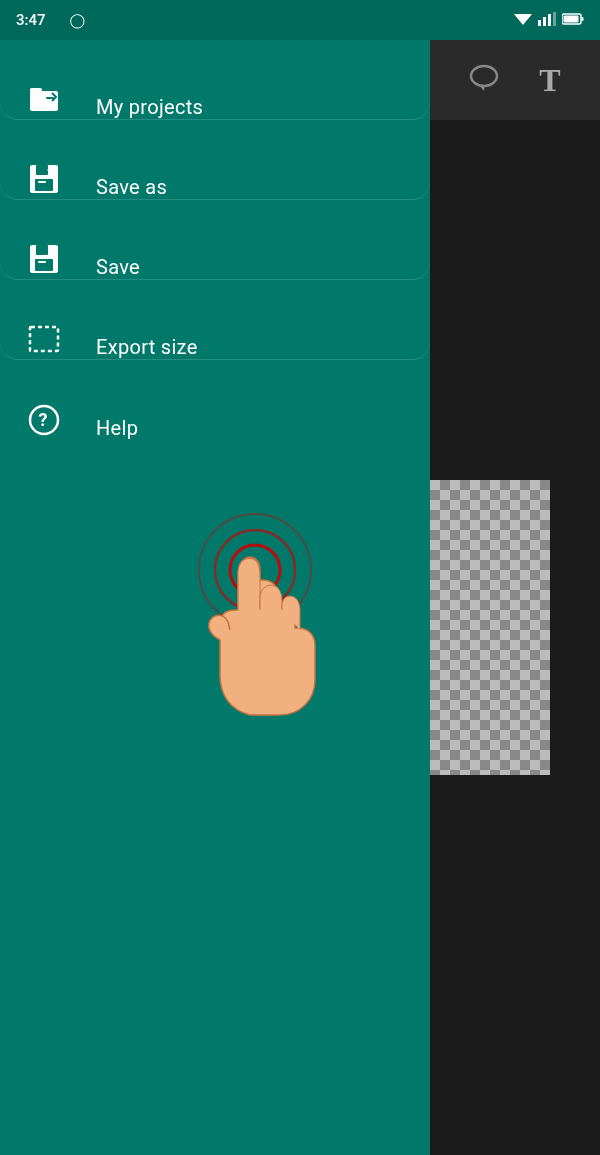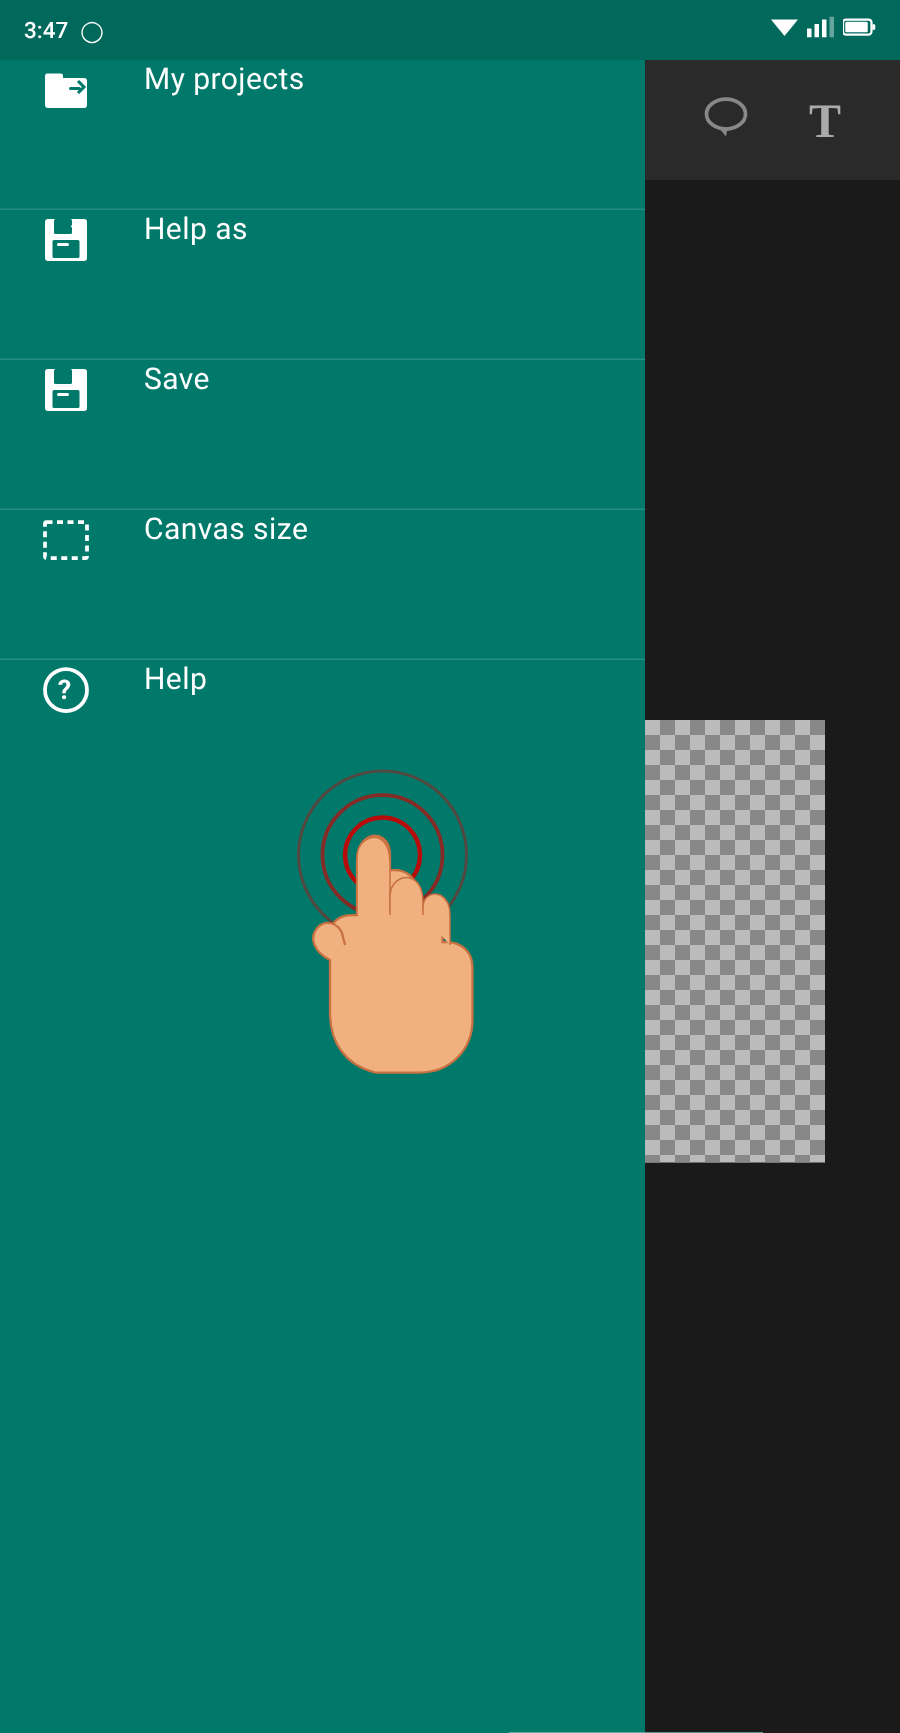--- a/index.html
+++ b/index.html
@@ -22,21 +22,21 @@
       justify-content: space-between;
       padding: 0 16px;
       position: absolute;
       top: 0;
       left: 0;
       z-index: 10;
     }
     .status-bar-left {
       display: flex;
       align-items: center;
-      gap: 8px;
+      gap: 24px;
     }
     .status-time {
       color: white;
       font-size: 15px;
       font-weight: 500;
     }
     .status-bar-right {
       display: flex;
       align-items: center;
       gap: 6px;
@@ -108,26 +108,27 @@
       top: 40px;
       left: 0;
       width: 430px;
       height: 1115px;
       background: #00796b;
       z-index: 5;
     }
 
     .menu-item {
       display: flex;
-      align-items: flex-start;
+      align-items: flex-end;
       padding: 0 24px;
-      height: 100px;
+      height: 80px;
       cursor: pointer;
       color: white;
       transition: background 0.1s;
+      border-radius: 18px;
     }
 
     .menu-item-divider {
       border-bottom: 1px solid rgba(255,255,255,0.15);
     }
 
     .menu-icon {
       width: 40px;
       height: 40px;
       margin-right: 32px;
@@ -237,21 +238,21 @@
         <rect x="2" y="2" width="28" height="28" rx="2"></rect>
         <rect x="8" y="2" width="12" height="10" rx="1" fill="#00796b"></rect>
         <rect x="7" y="16" width="18" height="12" rx="1" fill="#00796b"></rect>
         <rect x="10" y="18" width="8" height="2" rx="1" fill="white"></rect>
 
         <line x1="22" y1="4" x2="28" y2="10" stroke="white" stroke-width="2.5"></line>
         <line x1="20" y1="6" x2="26" y2="12" stroke="white" stroke-width="2.5"></line>
         <polygon points="20,6 22,4 30,2" fill="white"></polygon>
       </svg>
     </div>
-    <span class="menu-label">Help as</span>
+    <span class="menu-label">Save as</span>
   </div>
 
   <div class="menu-item menu-item-divider">
     <div class="menu-icon">
       <svg viewBox="0 0 32 32">
         <rect x="2" y="2" width="28" height="28" rx="2"></rect>
         <rect x="8" y="2" width="12" height="10" rx="1" fill="#00796b"></rect>
         <rect x="7" y="16" width="18" height="12" rx="1" fill="#00796b"></rect>
         <rect x="10" y="18" width="8" height="2" rx="1" fill="white"></rect>
       </svg>
@@ -261,21 +262,21 @@
 
 
 
   <div class="menu-item menu-item-divider">
     <div class="menu-icon">
       <svg viewBox="0 0 32 32">
 
         <rect x="2" y="4" width="28" height="24" rx="1" fill="none" stroke="white" stroke-width="2.5" stroke-dasharray="4,3"></rect>
       </svg>
     </div>
-    <span class="menu-label">Canvas size</span>
+    <span class="menu-label">Export size</span>
   </div>
 
   <div class="menu-item">
     <div class="menu-icon">
       <svg viewBox="0 0 32 32">
         <circle cx="16" cy="16" r="14" stroke="white" stroke-width="2.5" fill="none"></circle>
         <text x="10.5" y="22" font-size="18" font-weight="bold" fill="white">?</text>
       </svg>
     </div>
     <span class="menu-label">Help</span>

